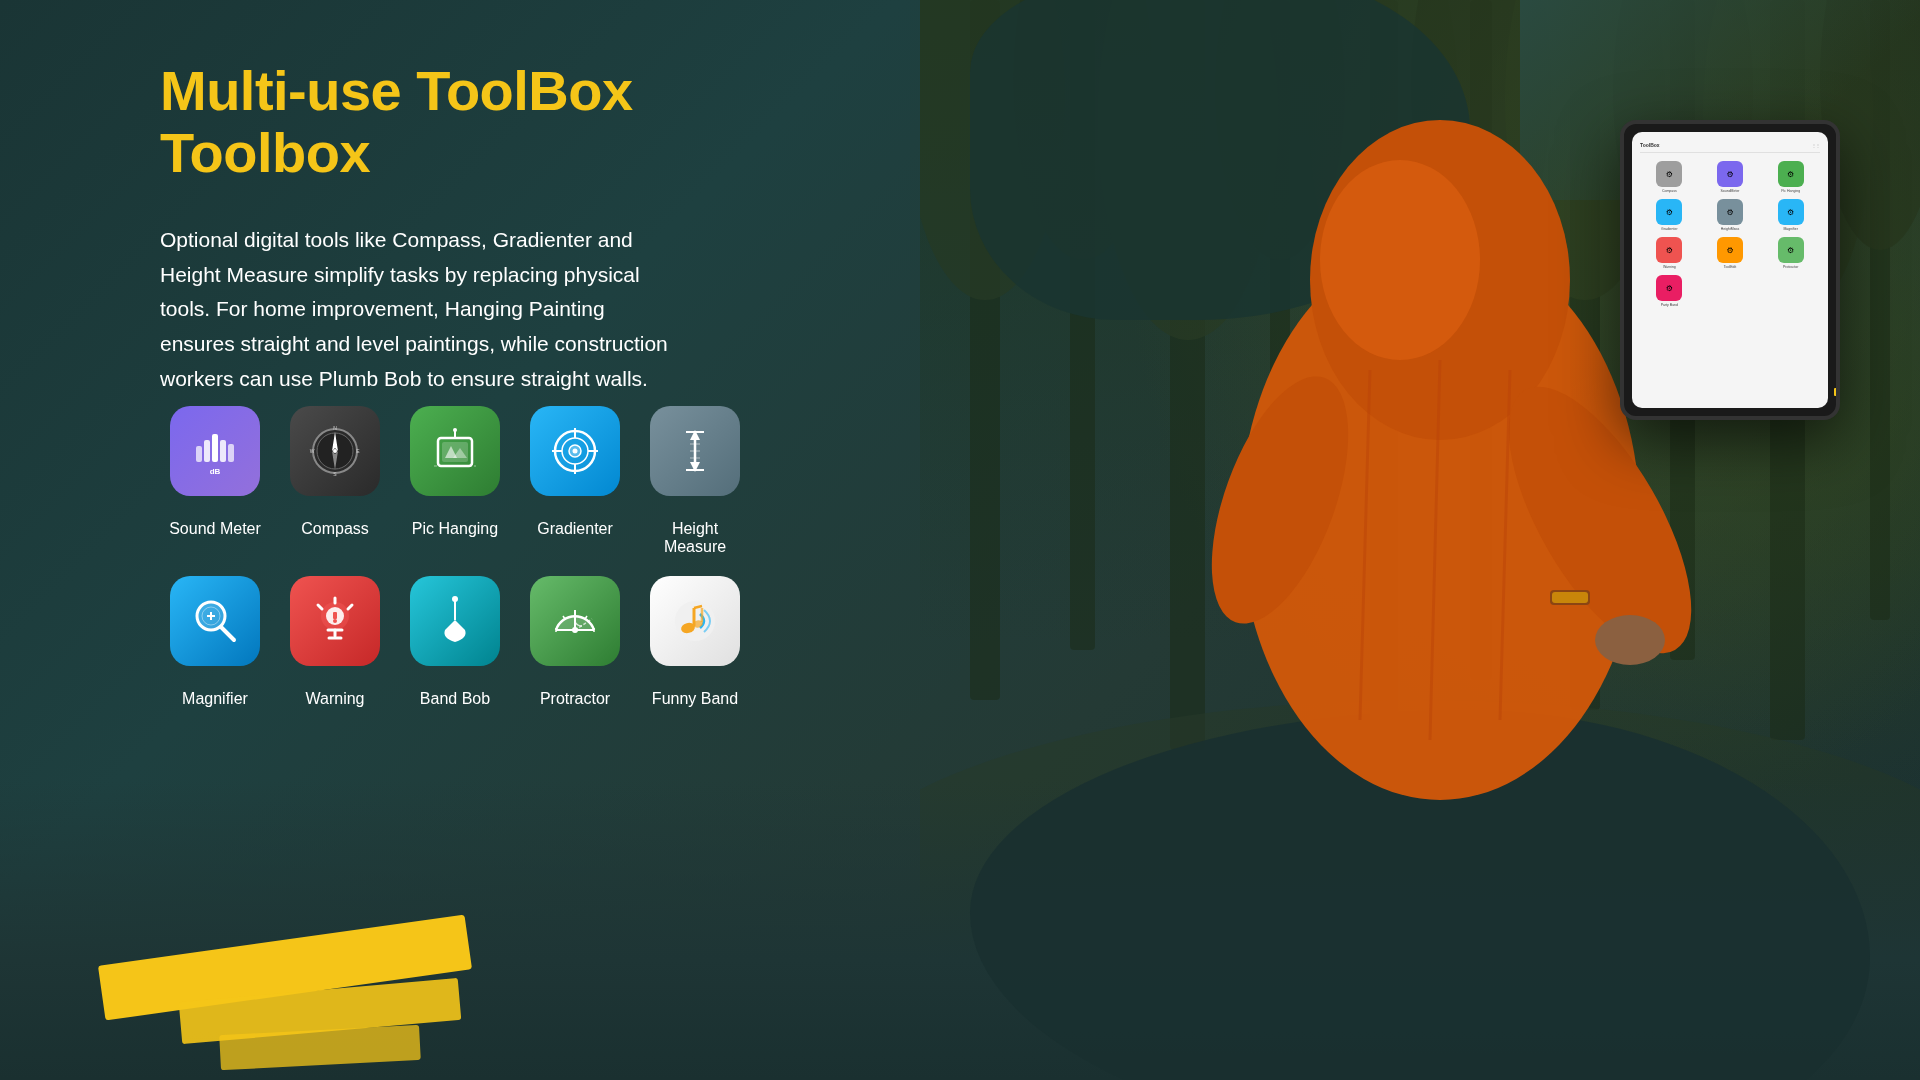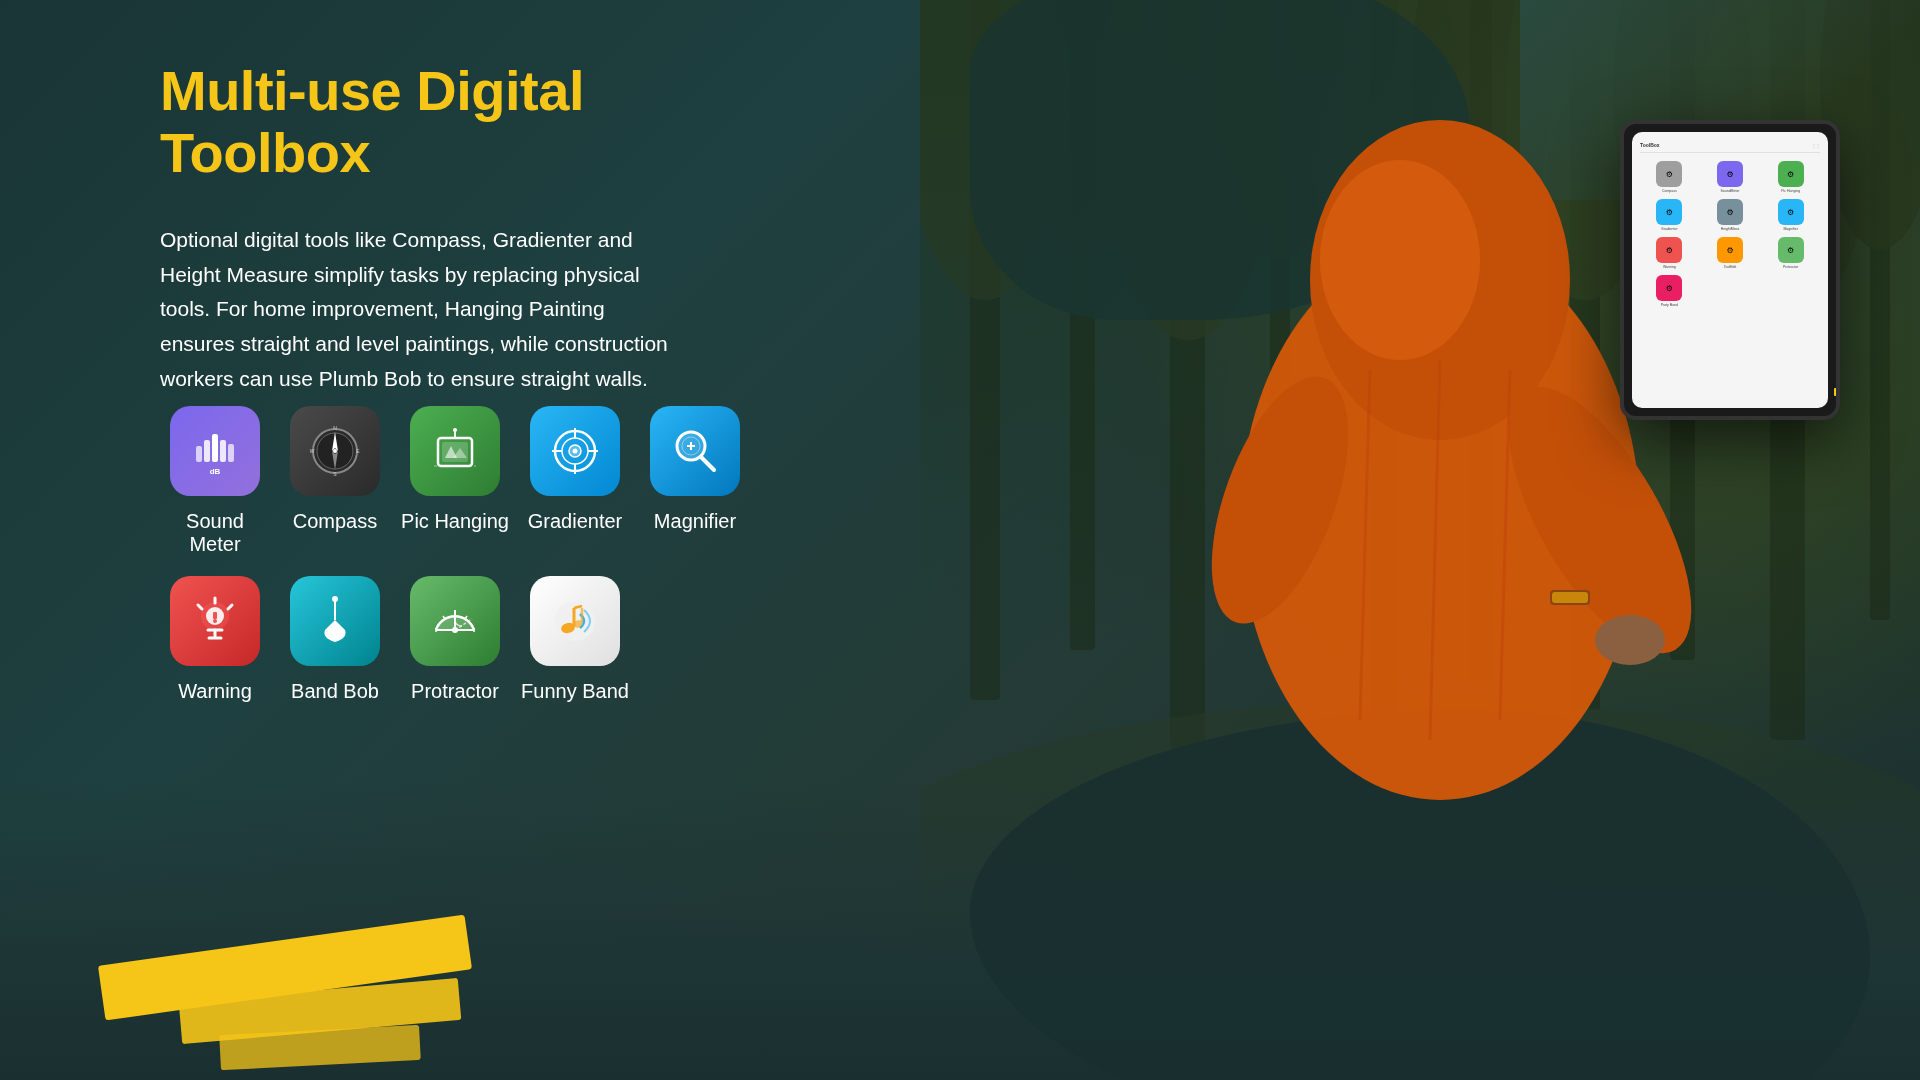--- a/index.html
+++ b/index.html
@@ -50,38 +50,38 @@
       grid-template-columns: repeat(5, 110px);
       grid-template-rows: repeat(2, auto);
       gap: 20px 10px;
       margin-top: 10px;
     }
 
     .app-item {
       display: flex;
       flex-direction: column;
       align-items: center;
-      gap: 14px;
+      gap: 24px;
       cursor: pointer;
     }
 
     .app-icon {
       width: 90px;
       height: 90px;
       border-radius: 20px;
       display: flex;
       align-items: center;
       justify-content: center;
       font-size: 36px;
       position: relative;
       overflow: hidden;
     }
 
     .app-label {
-      font-size: 20px;
+      font-size: 16px;
       color: #ffffff;
       text-align: center;
       font-weight: 400;
     }
 
     
     .icon-sound-meter {
       background: linear-gradient(135deg, #7b68ee 0%, #9370db 100%);
     }
     
@@ -406,21 +406,21 @@
   position:absolute; 
   bottom:-80px; right:50px; 
   width:900px; height:450px; 
   background:#1a3030; 
   border-radius: 55% 45% 35% 65% / 45% 55% 45% 55%;
   z-index:7; opacity:0.9;
 "></div>
 
 <div class="content-area">
 
-  <h1 class="main-title">Multi-use Digital Toolbox</h1>
+  <h1 class="main-title">Multi-use ToolBox Toolbox</h1>
 
   <p class="description">Optional digital tools like Compass, Gradienter and Height Measure simplify tasks by replacing physical tools. For home improvement, Hanging Painting ensures straight and level paintings, while construction workers can use Plumb Bob to ensure straight walls.</p>
 
   <div class="apps-grid">
 
     <div class="app-item">
       <div class="app-icon icon-sound-meter">
         <svg viewBox="0 0 54 54" fill="none">
 
           <rect x="8" y="22" width="6" height="16" rx="2" fill="white" opacity="0.7"></rect>
@@ -484,20 +484,40 @@
           <line x1="27" y1="40" x2="27" y2="50" stroke="white" stroke-width="2"></line>
           <line x1="4" y1="27" x2="14" y2="27" stroke="white" stroke-width="2"></line>
           <line x1="40" y1="27" x2="50" y2="27" stroke="white" stroke-width="2"></line>
 
           <circle cx="27" cy="27" r="2.5" fill="white"></circle>
         </svg>
       </div>
       <span class="app-label">Gradienter</span>
     </div>
 
+    <div class="app-item">
+      <div class="app-icon icon-height-measure">
+        <svg viewBox="0 0 54 54" fill="none">
+
+          <polygon points="27,6 22,16 32,16" fill="white"></polygon>
+
+          <polygon points="27,48 22,38 32,38" fill="white"></polygon>
+
+          <line x1="27" y1="15" x2="27" y2="39" stroke="white" stroke-width="2.5"></line>
+
+          <line x1="18" y1="8" x2="36" y2="8" stroke="white" stroke-width="2"></line>
+          <line x1="18" y1="46" x2="36" y2="46" stroke="white" stroke-width="2"></line>
+
+          <line x1="22" y1="20" x2="32" y2="20" stroke="rgba(255,255,255,0.5)" stroke-width="1"></line>
+          <line x1="22" y1="27" x2="32" y2="27" stroke="rgba(255,255,255,0.5)" stroke-width="1"></line>
+          <line x1="22" y1="34" x2="32" y2="34" stroke="rgba(255,255,255,0.5)" stroke-width="1"></line>
+        </svg>
+      </div>
+      <span class="app-label">Height Measure</span>
+    </div>
 
     <div class="app-item">
       <div class="app-icon icon-magnifier">
         <svg viewBox="0 0 54 54" fill="none">
           <circle cx="23" cy="22" r="14" stroke="white" stroke-width="3" fill="rgba(255,255,255,0.15)"></circle>
           <circle cx="23" cy="22" r="9" stroke="rgba(255,255,255,0.4)" stroke-width="1" fill="none"></circle>
           <line x1="33" y1="33" x2="46" y2="46" stroke="white" stroke-width="4" stroke-linecap="round"></line>
 
           <line x1="19" y1="22" x2="27" y2="22" stroke="white" stroke-width="2"></line>
           <line x1="23" y1="18" x2="23" y2="26" stroke="white" stroke-width="2"></line>

